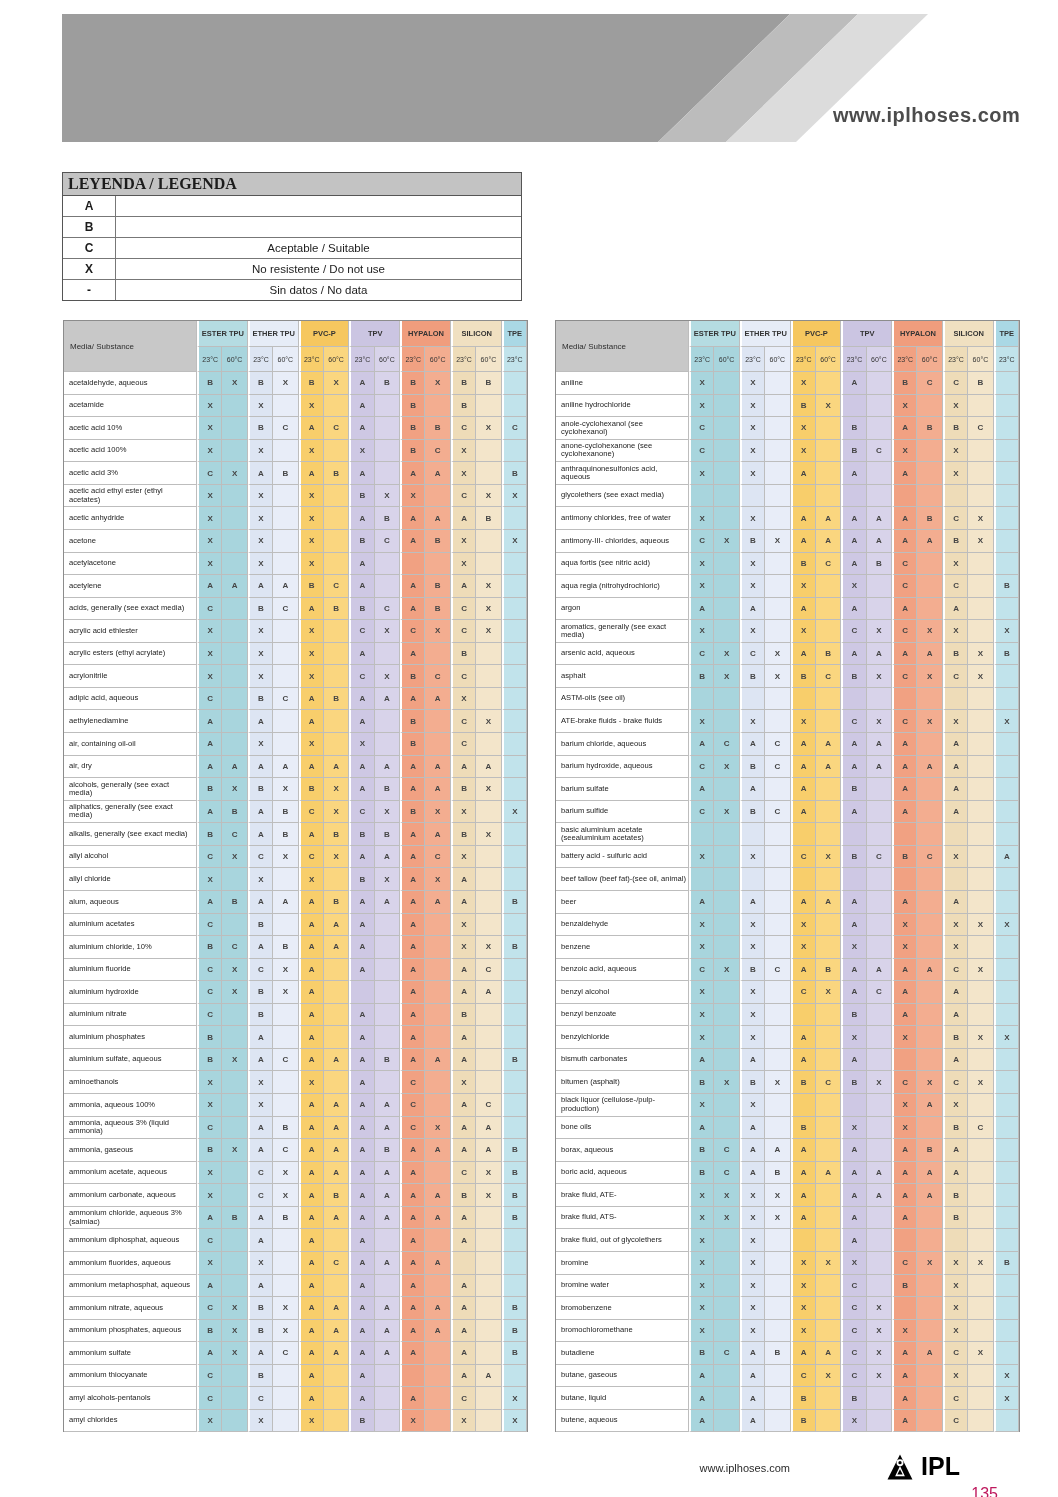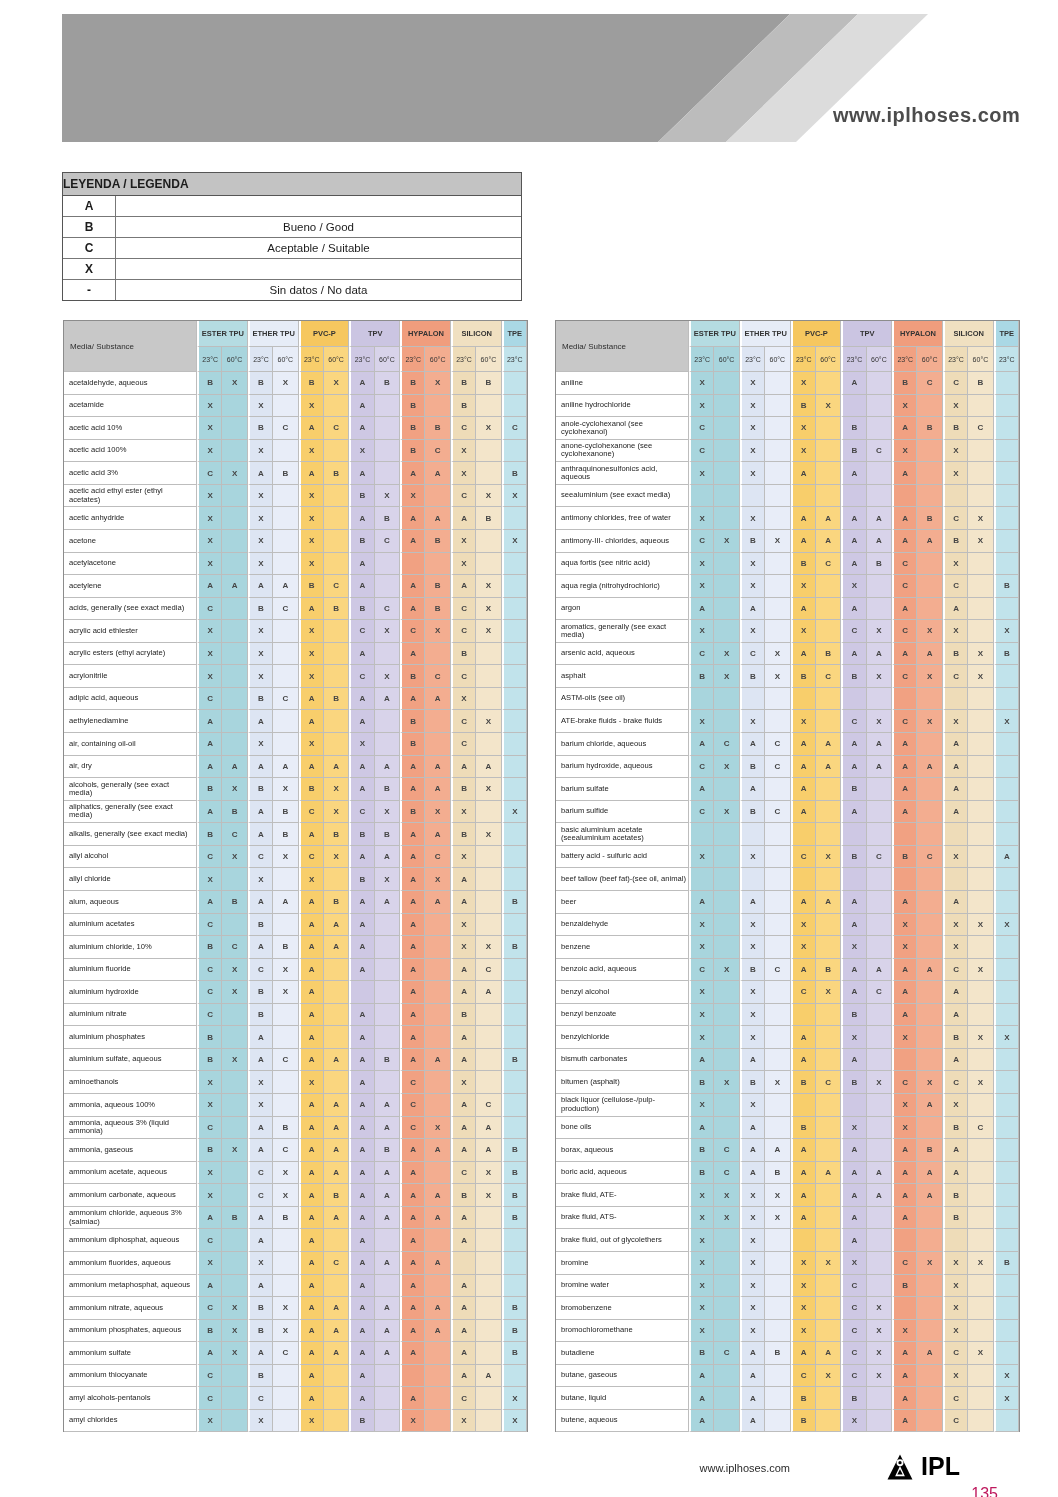--- a/index.html
+++ b/index.html
@@ -10,21 +10,21 @@
   .band{position:absolute;top:0;left:0;width:100%;height:100%;}
   .band.dark{background:#9d9d9d;clip-path:polygon(0 0,728px 0,596px 128px,0 128px);}
   .band.mid{background:#bcbcbc;clip-path:polygon(728px 0,796px 0,664px 128px,596px 128px);}
   .band.light{background:#dcdcdc;clip-path:polygon(796px 0,866px 0,734px 128px,664px 128px);}
   .banner-titles{position:absolute;left:6px;top:6px;color:#fff;font-weight:bold;}
   .banner-titles .tline{display:block;font-size:44px;line-height:53px;letter-spacing:-1px;transform:scaleX(0.82);transform-origin:0 50%;white-space:nowrap;}
   .site-top{position:absolute;left:833px;top:104px;width:190px;font-size:20px;font-weight:bold;color:#4c4c4c;letter-spacing:.5px;}
 
   
   .legend{position:absolute;left:62px;top:172px;width:458px;border:1px solid #555;font-size:11px;color:#1c1c1c;}
-  .legend-head{background:#c3c3c3;font-weight:bold;font-size:12px;height:22px;line-height:22px;border-bottom:1px solid #555;}
+  .legend-head{background:#c3c3c3;font-weight:bold;font-size:16px;height:22px;line-height:22px;padding-left:5px;border-bottom:1px solid #555;font-family:Liberation Serif, serif;}
   .legend-row{display:flex;height:20px;border-bottom:1px solid #777;}
   .legend-row:last-child{border-bottom:none;}
   .legend-sym{width:52px;border-right:1px solid #777;font-weight:bold;font-size:12px;display:flex;align-items:center;justify-content:center;}
   .legend-desc{flex:1;display:flex;align-items:center;justify-content:center;font-size:11.5px;}
 
   
   .chemtable{position:absolute;top:320px;width:465px;height:1112px;display:grid;
     grid-template-columns:133px repeat(13,1fr);
     grid-template-rows:26px 25px repeat(47,22.57px);
     border:1px solid #8c8c8c;background:#fff;box-sizing:border-box;}
@@ -73,28 +73,28 @@
 </div>
 <div class="site-top">www.iplhoses.com</div>
 
 <div class="legend">
   <div class="legend-head">LEYENDA / LEGENDA</div>
   <div class="legend-row">
     <div class="legend-sym">A</div>
   </div>
   <div class="legend-row">
     <div class="legend-sym">B</div>
-    <div class="legend-desc">Bueno / Good</div>
   </div>
   <div class="legend-row">
     <div class="legend-sym">C</div>
     <div class="legend-desc">Aceptable / Suitable</div>
   </div>
   <div class="legend-row">
     <div class="legend-sym">X</div>
+    <div class="legend-desc">No resistente / Do not use</div>
   </div>
   <div class="legend-row">
     <div class="legend-sym">-</div>
     <div class="legend-desc">Sin datos / No data</div>
   </div>
 </div>
 
 <div class="chemtable left" id="table-left">
     <div class="cell media-hd" style="grid-area: 1 / 1 / span 2;">Media/ Substance</div>
     <div class="cell group-hd g0" style="grid-area: 1 / 2 / auto / span 2;">ESTER TPU</div>
@@ -861,21 +861,21 @@
     <div class="cell val c3"></div>
     <div class="cell val c4">A</div>
     <div class="cell val c5"></div>
     <div class="cell val c6">A</div>
     <div class="cell val c7"></div>
     <div class="cell val c8">A</div>
     <div class="cell val c9"></div>
     <div class="cell val c10">X</div>
     <div class="cell val c11"></div>
     <div class="cell val c12"></div>
-    <div class="cell sub">seealuminium (see exact media)</div>
+    <div class="cell sub">glycolethers (see exact media)</div>
     <div class="cell val c0"></div>
     <div class="cell val c1"></div>
     <div class="cell val c2"></div>
     <div class="cell val c3"></div>
     <div class="cell val c4"></div>
     <div class="cell val c5"></div>
     <div class="cell val c6"></div>
     <div class="cell val c7"></div>
     <div class="cell val c8"></div>
     <div class="cell val c9"></div>

